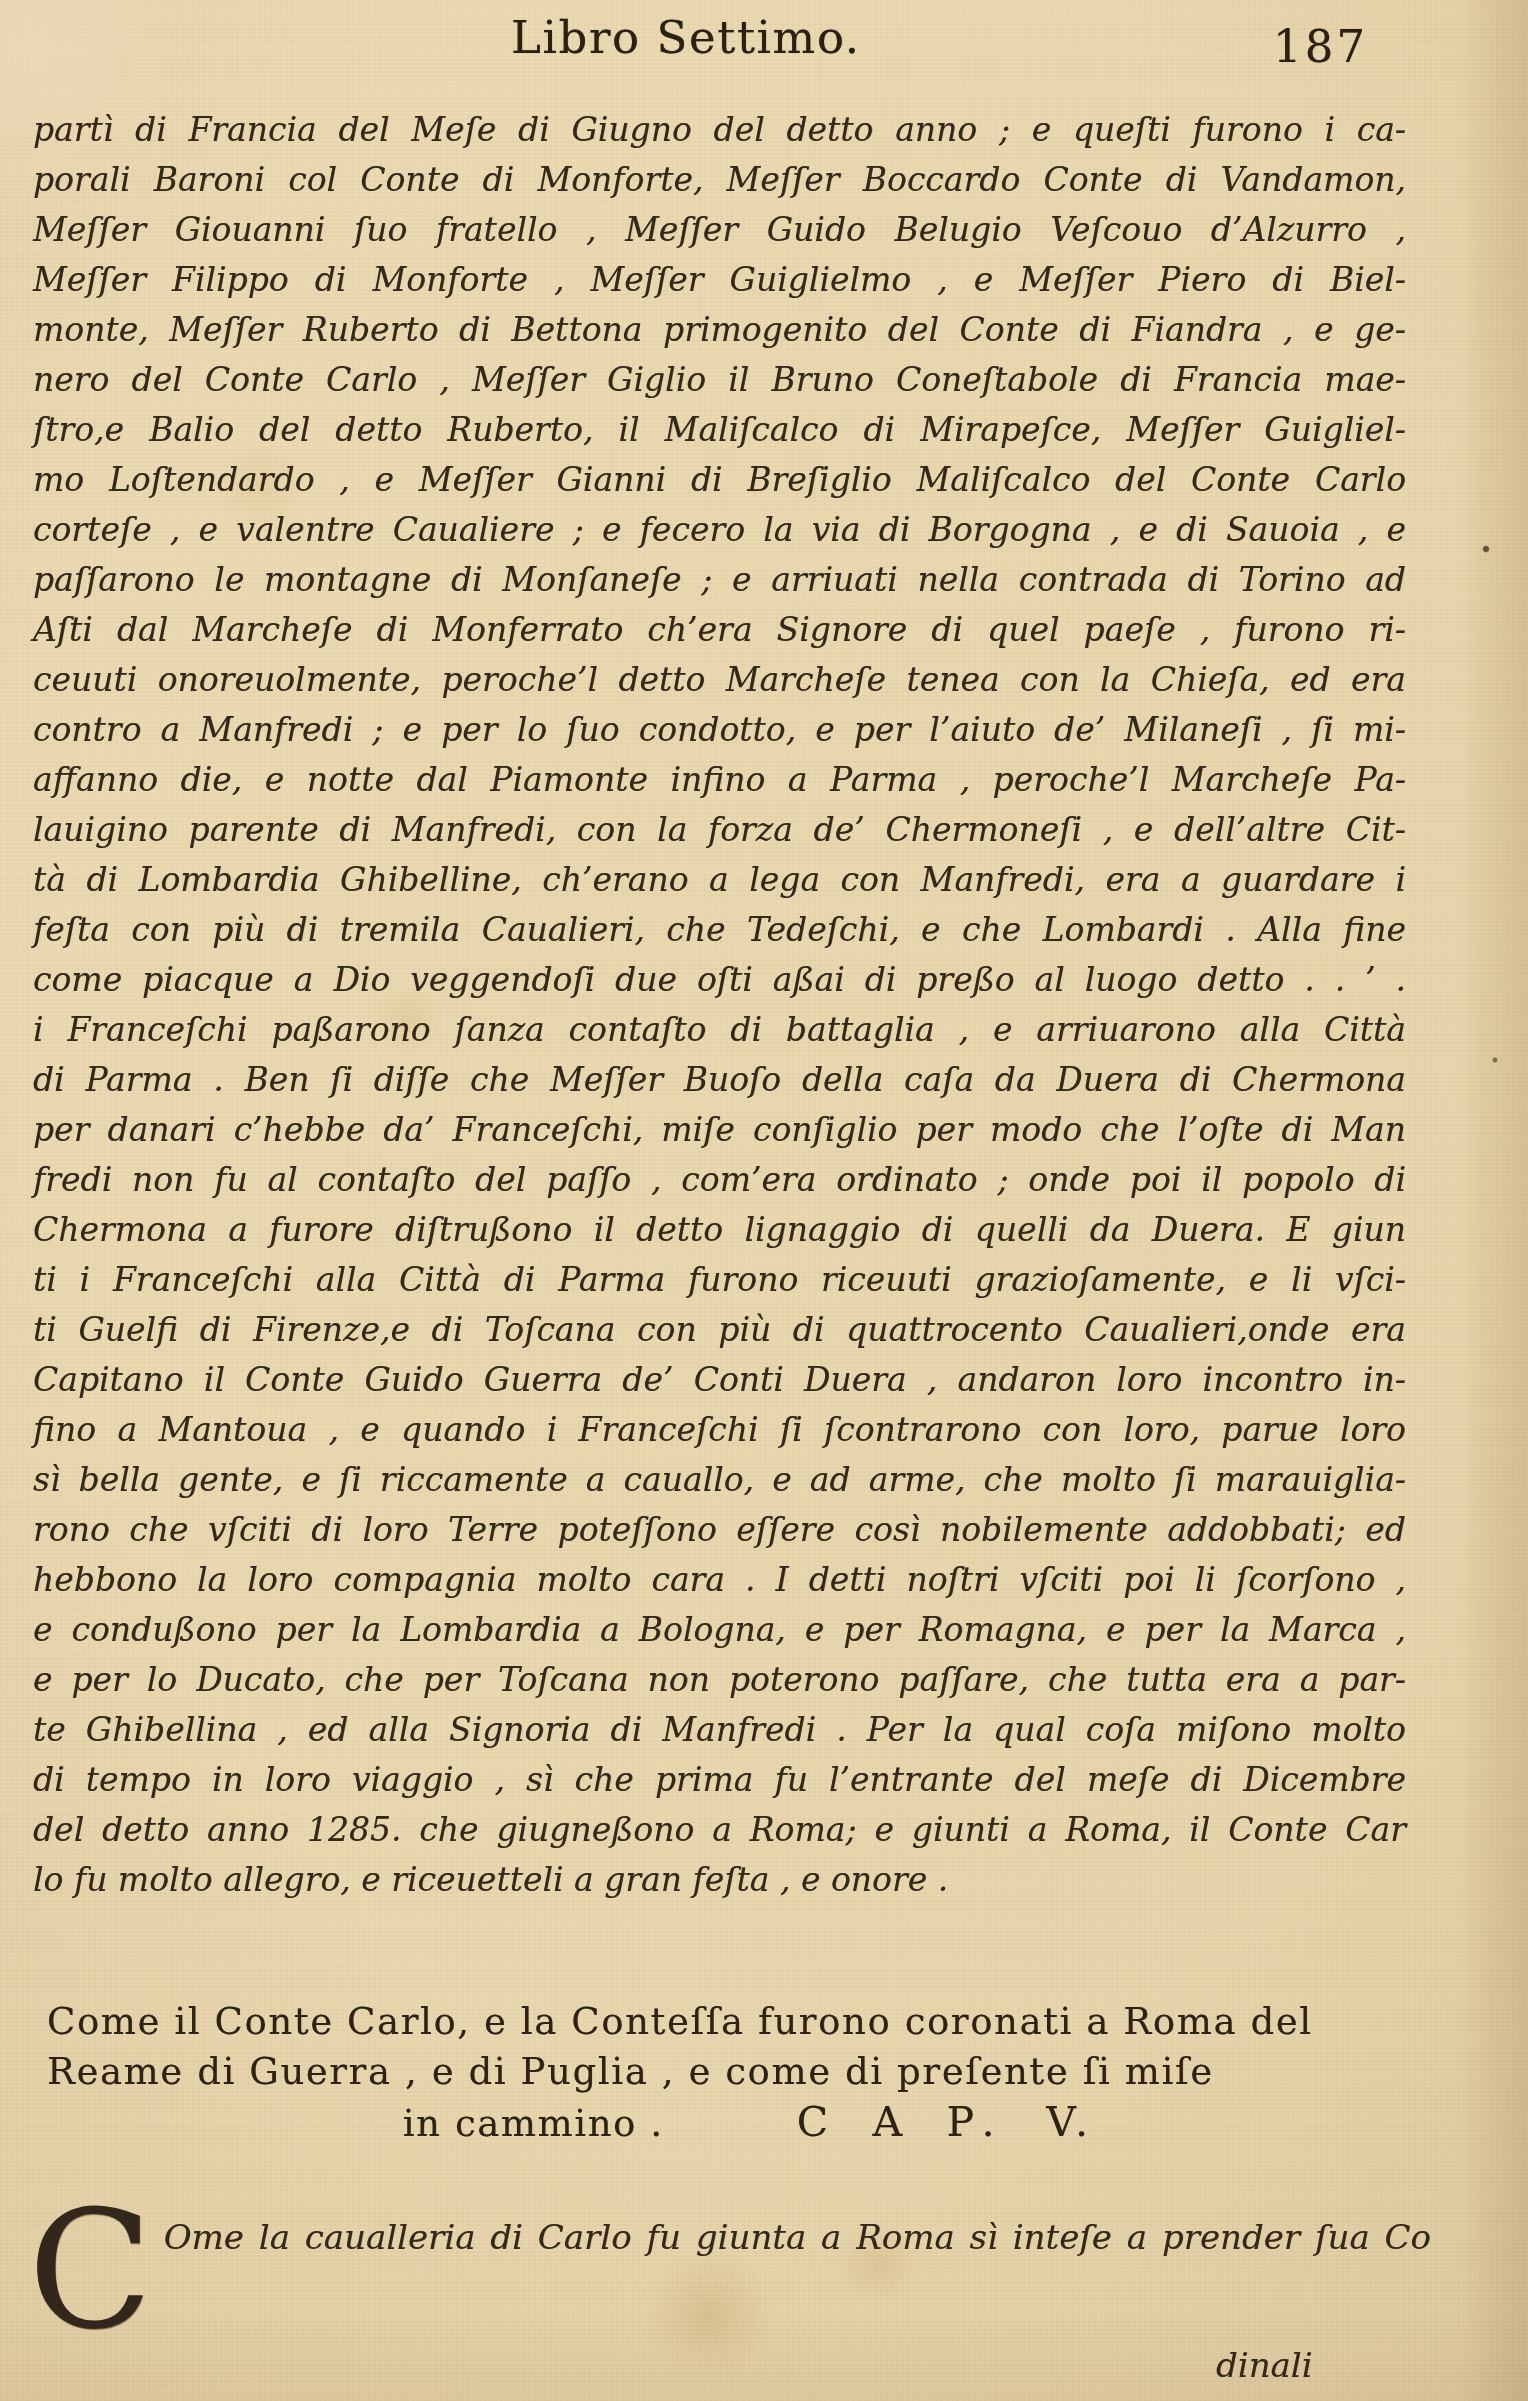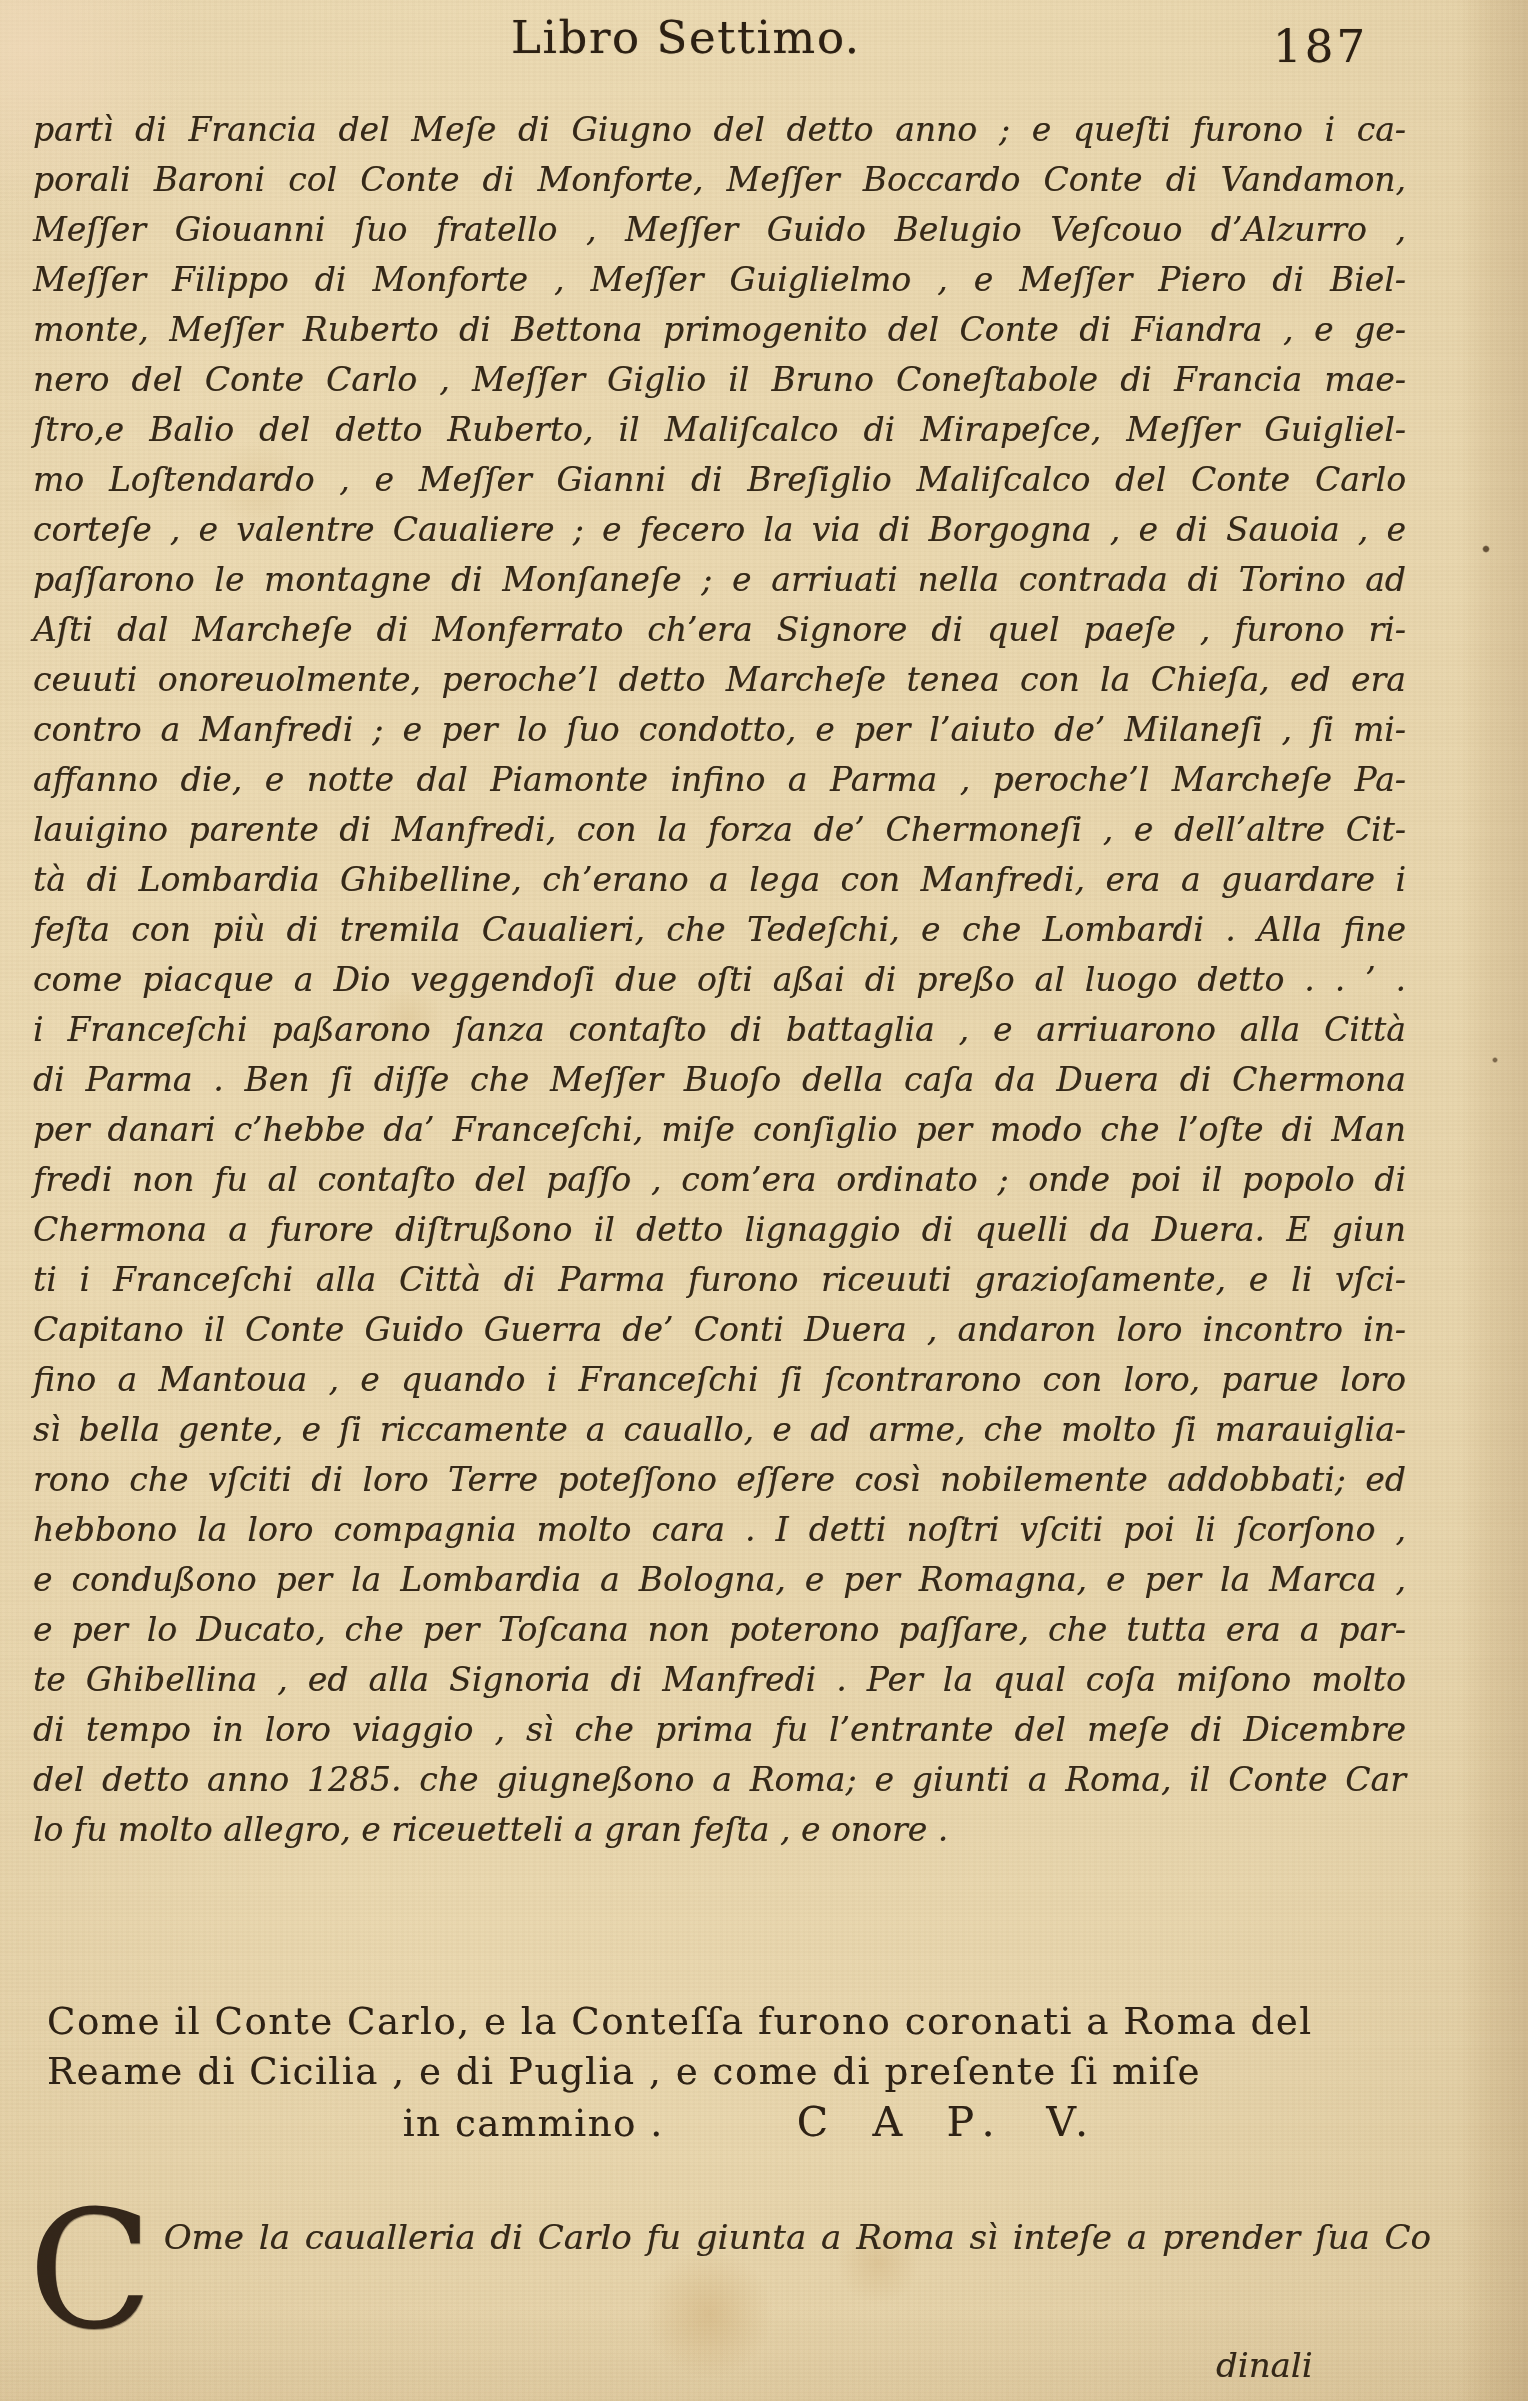--- a/index.html
+++ b/index.html
@@ -116,36 +116,37 @@
       <div class="body-line">lauigino parente di Manfredi, con la forza de’ Chermoneſi , e dell’altre Cit-</div>
       <div class="body-line">tà di Lombardia Ghibelline, ch’erano a lega con Manfredi, era a guardare i</div>
       <div class="body-line">feſta con più di tremila Caualieri, che Tedeſchi, e che Lombardi . Alla fine</div>
       <div class="body-line">come piacque a Dio veggendoſi due oſti aßai di preßo al luogo detto . . ’ .</div>
       <div class="body-line">i Franceſchi paßarono ſanza contaſto di battaglia , e arriuarono alla Città</div>
       <div class="body-line">di Parma . Ben ſi diſſe che Meſſer Buoſo della caſa da Duera di Chermona</div>
       <div class="body-line">per danari c’hebbe da’ Franceſchi, miſe conſiglio per modo che l’oſte di Man</div>
       <div class="body-line">fredi non fu al contaſto del paſſo , com’era ordinato ; onde poi il popolo di</div>
       <div class="body-line">Chermona a furore diſtrußono il detto lignaggio di quelli da Duera. E giun</div>
       <div class="body-line">ti i Franceſchi alla Città di Parma furono riceuuti grazioſamente, e li vſci-</div>
+      <div class="body-line">ti Guelfi di Firenze,e di Toſcana con più di quattrocento Caualieri,onde era</div>
       <div class="body-line">Capitano il Conte Guido Guerra de’ Conti Duera , andaron loro incontro in-</div>
       <div class="body-line">fino a Mantoua , e quando i Franceſchi ſi ſcontrarono con loro, parue loro</div>
       <div class="body-line">sì bella gente, e ſi riccamente a cauallo, e ad arme, che molto ſi marauiglia-</div>
       <div class="body-line">rono che vſciti di loro Terre poteſſono eſſere così nobilemente addobbati; ed</div>
       <div class="body-line">hebbono la loro compagnia molto cara . I detti noſtri vſciti poi li ſcorſono ,</div>
       <div class="body-line">e condußono per la Lombardia a Bologna, e per Romagna, e per la Marca ,</div>
       <div class="body-line">e per lo Ducato, che per Toſcana non poterono paſſare, che tutta era a par-</div>
       <div class="body-line">te Ghibellina , ed alla Signoria di Manfredi . Per la qual coſa miſono molto</div>
       <div class="body-line">di tempo in loro viaggio , sì che prima fu l’entrante del meſe di Dicembre</div>
       <div class="body-line">del detto anno 1285. che giugneßono a Roma; e giunti a Roma, il Conte Car</div>
       <div class="body-line">lo fu molto allegro, e riceuetteli a gran feſta , e onore .</div>
     </div>
 
   <div class="chapter-heading">
     <div class="heading-line">Come il Conte Carlo, e la Conteſſa furono coronati a Roma del</div>
-    <div class="heading-line">Reame di Cicilia , e di Puglia , e come di preſente ſi miſe</div>
+    <div class="heading-line">Reame di Guerra , e di Puglia , e come di preſente ſi miſe</div>
     <div class="heading-line heading-line-3">
       <span>in cammino .</span>
       <span class="cap-label">C A P.</span>
       <span class="cap-number">V.</span>
     </div>
   </div>
 
   <div class="chapter-opening">
     <span class="drop-cap">C</span>
     <div class="opening-line">Ome la caualleria di Carlo fu giunta a Roma sì inteſe a prender ſua Co</div>

